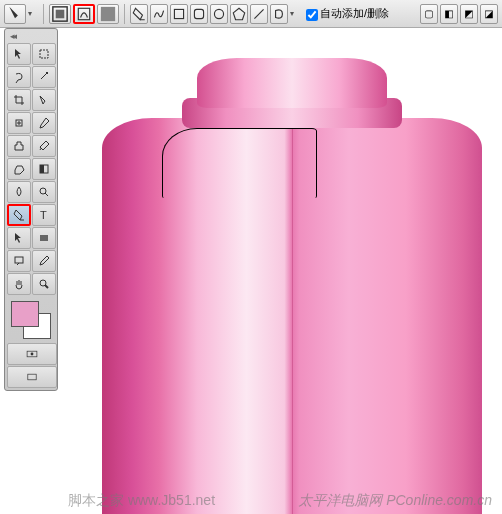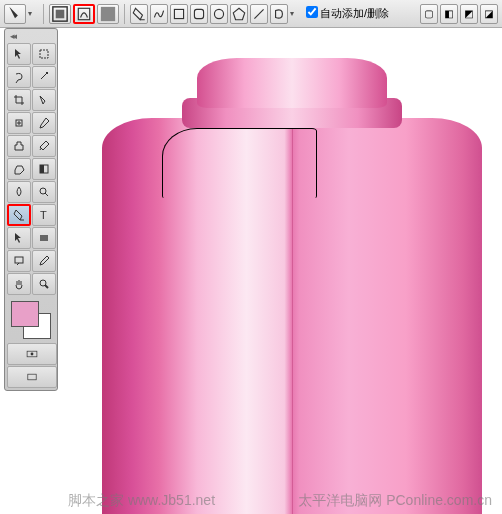--- a/index.html
+++ b/index.html
@@ -33,21 +33,21 @@
       font-size: 10px;
     }
     .opt-btn.small { width: 18px; }
     .dropdown-arrow { width: 10px; font-size: 8px; color: #555; }
     .highlight-red {
       border: 2px solid #ff0000 !important;
       padding: 1px;
     }
     .checkbox-wrap {
       display: flex;
-      align-items: flex-start;
+      align-items: flex-end;
       gap: 2px;
       margin-left: 4px;
     }
     .checkbox { width: 12px; height: 12px; }
     .divider { width: 1px; height: 20px; background: #aaa; margin: 0 3px; }
     .spacer { flex: 1; }
     .toolbox {
       position: absolute;
       left: 4px;
       top: 28px;
@@ -205,21 +205,21 @@
       background: transparent;
     }
     .watermark {
       position: absolute;
       bottom: 4px;
       font-size: 14px;
       color: rgba(120, 120, 120, 0.6);
       font-family: "Microsoft YaHei", sans-serif;
     }
     .watermark.left { left: 68px; }
-    .watermark.right { right: 10px; }
+    .watermark.right { right: 10px; font-style: italic; }
   </style>
 </head>
 <body>
 
 <div class="options-bar">
   <div class="opt-btn">
     <svg viewBox="0 0 14 14">
         <path d="M3 2 L9 8 L7 10 L3 2 Z" fill="#333"></path>
       </svg>
   </div>

